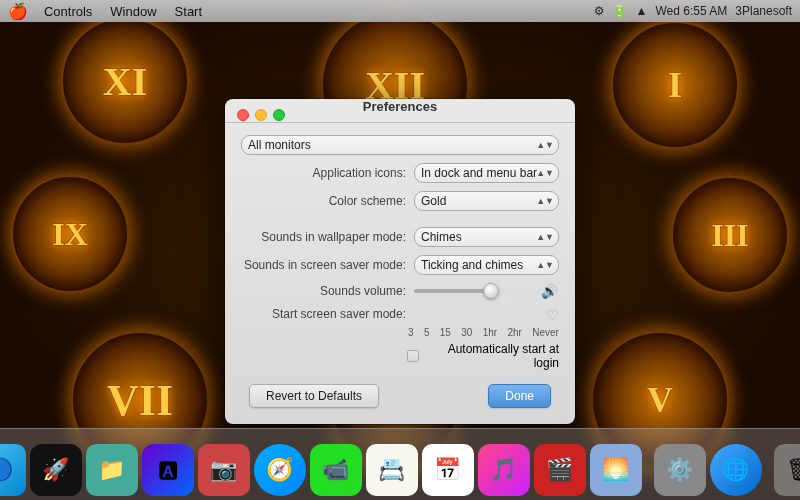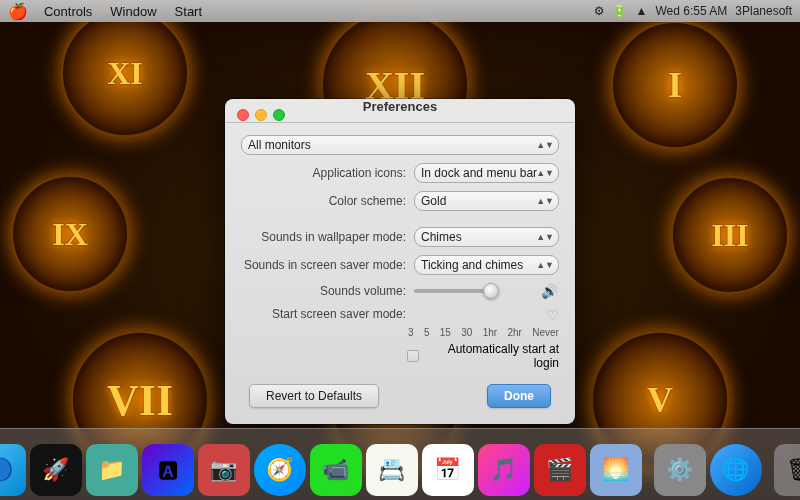--- a/index.html
+++ b/index.html
@@ -30,21 +30,21 @@
       align-items: center;
       justify-content: center;
       font-family: serif;
       font-weight: bold;
       color: #ffcc44;
       text-shadow: 0 0 8px #ff8800, 0 0 2px #000;
       border: 3px solid #6b3800;
       box-shadow: 0 0 20px #ff8800aa, inset 0 0 15px #00000088;
     }
 
-    .clock-top-left { width: 130px; height: 130px; top: 8px; left: 60px; font-size: 32px; }
+    .clock-top-left { width: 130px; height: 130px; top: 16px; left: 60px; font-size: 40px; }
     .clock-top-center { width: 150px; height: 150px; top: 10px; left: 320px; font-size: 40px; }
     .clock-top-right { width: 130px; height: 130px; top: 20px; right: 60px; font-size: 36px; }
     .clock-mid-left { width: 120px; height: 120px; top: 174px; left: 10px; font-size: 32px; }
     .clock-mid-right { width: 120px; height: 120px; top: 175px; right: 10px; font-size: 32px; }
     .clock-bot-left { width: 140px; height: 140px; top: 330px; left: 70px; font-size: 44px; }
     .clock-bot-center { width: 130px; height: 130px; top: 340px; left: 330px; font-size: 34px; }
     .clock-bot-right { width: 140px; height: 140px; top: 330px; right: 70px; font-size: 36px; }
 
     
     .menubar {
@@ -254,21 +254,21 @@
       padding: 4px 16px;
       font-size: 12px;
       color: #222;
       cursor: pointer;
       box-shadow: 0 1px 2px rgba(0,0,0,0.15);
     }
     .macos-button.primary {
       background: linear-gradient(to bottom, #7ab4f0, #4a90d9);
       border-color: #3a7ac0;
       color: white;
-      font-weight: 700;
+      font-weight: 400;
     }
 
     
     .dock {
       position: absolute;
       bottom: 0; left: 0; right: 0;
       height: 72px;
       background: linear-gradient(to bottom, rgba(180,180,180,0.3), rgba(100,100,100,0.5));
       border-top: 1px solid rgba(255,255,255,0.3);
       display: flex;

